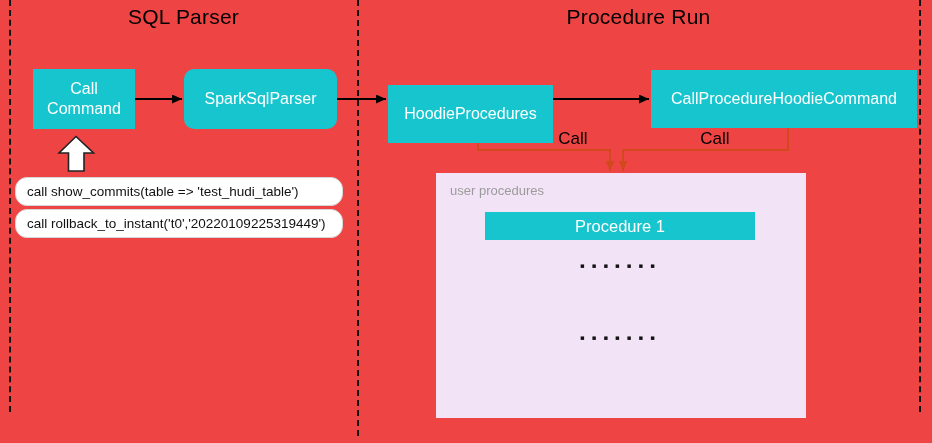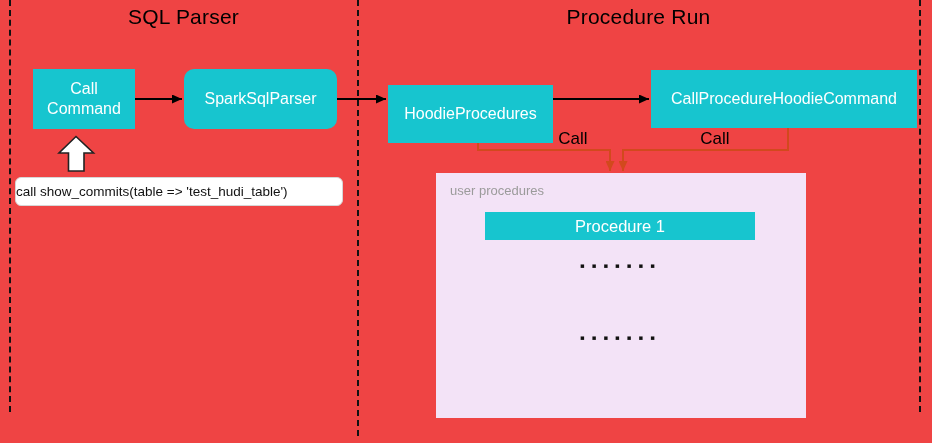--- a/index.html
+++ b/index.html
@@ -45,22 +45,22 @@
     position: absolute; left: 15px; top: 177px; width: 328px;
     display: flex; flex-direction: column; gap: 3px;
   }
   .sql-header {
     height: 25px; background: #F5F5F5; border: 1px solid #D2D2D2;
     border-radius: 5px; display: flex; align-items: center;
     padding-left: 11px; font-size: 15.5px; color: #111;
   }
   .sql-row {
     height: 29px; background: #fff; border: 1px solid #D6D6D6;
-    border-radius: 6px; display: flex; align-items: center;
-    padding-left: 0; font-size: 13.5px; color: #111; white-space: nowrap; overflow: hidden;
+    border-radius: 12px; display: flex; align-items: center;
+    padding-left: 11px; font-size: 13.5px; color: #111; white-space: nowrap; overflow: hidden;
   }
 
   .user-procedures {
     position: absolute; left: 436px; top: 173px; width: 370px; height: 245px;
     background: #F3E3F7;
   }
   .user-procedures-label {
     position: absolute; left: 14px; top: 10px;
     font-size: 13px; color: #9B9B9B;
   }
@@ -112,20 +112,21 @@
   <div class="node node-call-command">Call Command</div>
   <div class="node node-spark">SparkSqlParser</div>
   <div class="node node-hoodie">HoodieProcedures</div>
   <div class="node node-cphc">CallProcedureHoodieCommand</div>
 
   <div class="edge-label label-build">Call</div>
   <div class="edge-label label-call">Call</div>
 
   <div class="sql-panel">
     <div class="sql-row">call show_commits(table =&gt; 'test_hudi_table')</div>
+    <div class="sql-row">call rollback_to_instant('t0','20220109225319449')</div>
   </div>
 
   <div class="user-procedures">
     <div class="user-procedures-label">user procedures</div>
     <div class="proc-box proc-1">Procedure 1</div>
     <div class="ellipsis-row ellipsis-1">▪▪▪▪▪▪▪</div>
     <div class="ellipsis-row ellipsis-2">▪▪▪▪▪▪▪</div>
   </div>
 
 </div>

